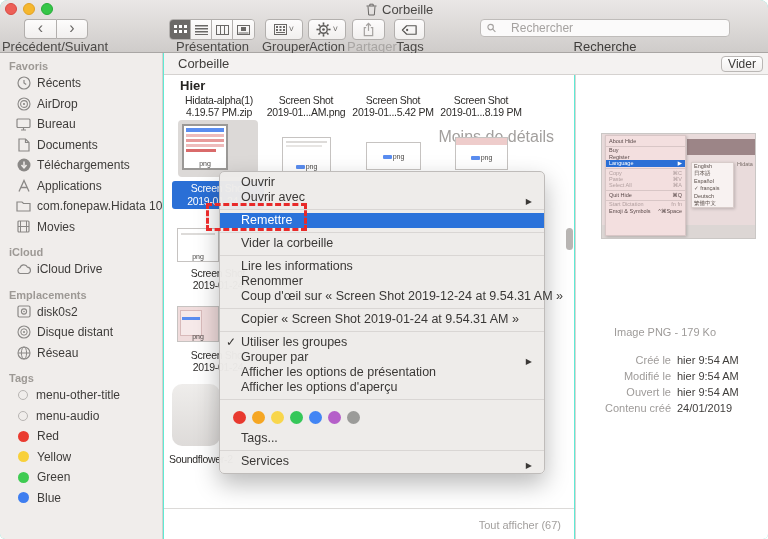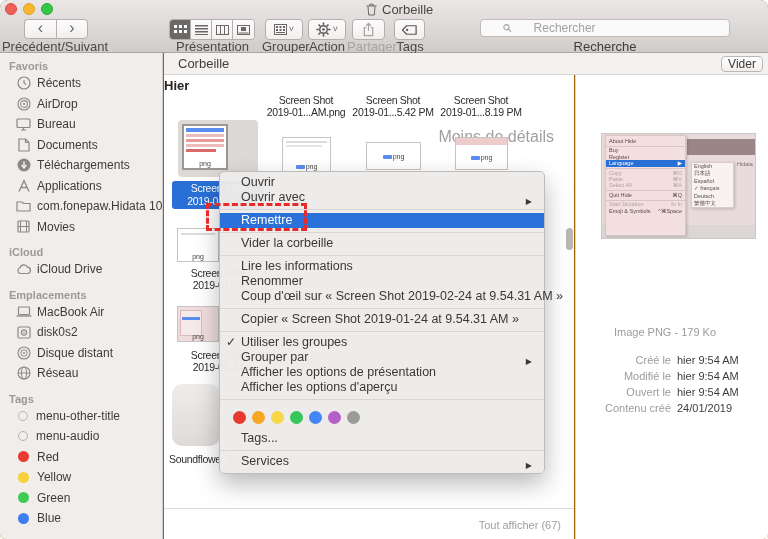--- a/index.html
+++ b/index.html
@@ -1,57 +1,57 @@
 <!DOCTYPE html>
 <html><head>
 <meta charset="utf-8">
 <style>
   html,body{margin:0;padding:0;}
   body{width:768px;height:539px;overflow:hidden;background:#fff;}
   *{box-sizing:border-box;}
-  .window{position:relative;width:768px;height:539px;font-family:"Liberation Sans",sans-serif;background:#a16207;border-radius:8px 8px 5px 5px;overflow:hidden;}
+  .window{position:relative;width:768px;height:539px;font-family:"Liberation Sans",sans-serif;background:#5eead4;border-radius:8px 8px 5px 5px;overflow:hidden;}
   
   .chrome{position:absolute;top:0;left:0;right:0;height:53px;background:linear-gradient(#eae7e6,#cfccca);border-bottom:1px solid #a9a6a4;}
   .tl{position:absolute;top:3px;width:12px;height:12px;border-radius:50%;}
   .tl.r{left:5px;background:#ed5f57;border:0.5px solid #d94a43;}
   .tl.y{left:23px;background:#f5b72e;border:0.5px solid #e0a126;}
   .tl.g{left:41px;background:#35c648;border:0.5px solid #27ab39;}
   .win-title{position:absolute;top:1px;left:366px;height:16px;display:flex;align-items:center;gap:5px;font-size:13px;color:#4a4846;}
   .tbtn-label{position:absolute;top:39px;font-size:13px;color:#4b4947;text-align:center;}
   .navgrp{position:absolute;left:24px;top:19px;display:flex;}
   .navb{width:32px;height:20px;border:1px solid #b2afad;background:linear-gradient(#fdfcfc,#f1efee);display:flex;align-items:center;justify-content:center;font-size:16px;color:#6a6866;}
   .navb span{margin-top:-3px;}
   .navb.first{border-radius:4px 0 0 4px;border-right:none;}
   .navb.second{border-radius:0 4px 4px 0;}
   .seg{position:absolute;left:169px;top:19px;height:21px;display:flex;border:1px solid #b2afad;border-radius:4px;overflow:hidden;}
   .seg .s{width:21px;display:flex;align-items:center;justify-content:center;border-right:1px solid #b2afad;background:linear-gradient(#fdfcfc,#f2f0ef);}
   .seg .s:last-child{border-right:none;}
   .seg .s.active{background:#6b6967;}
   .tbtn{position:absolute;top:19px;height:21px;border:1px solid #b2afad;border-radius:4px;background:linear-gradient(#fdfcfc,#f1efee);display:flex;align-items:center;justify-content:center;gap:2px;}
   .chev{font-size:9px;color:#6a6866;line-height:1;}
-  .searchf{position:absolute;left:480px;top:19px;width:250px;height:18px;border:1px solid #bfbcba;border-radius:4px;background:#fbfafa;display:flex;align-items:center;padding:0 22px;gap:20px;}
+  .searchf{position:absolute;left:480px;top:19px;width:250px;height:18px;border:1px solid #bfbcba;border-radius:4px;background:#fbfafa;display:flex;align-items:center;padding:0 6px;gap:13px;}
   .searchf input{border:none;outline:none;background:transparent;font-size:12px;color:#5a5856;width:100%;font-family:"Liberation Sans",sans-serif;}
   .searchf input::placeholder{color:#a5a2a0;}
   
   .sidebar{position:absolute;top:53px;left:0;width:163px;bottom:0;background:#f0edeb;border-right:1px solid #d2cfcd;padding-top:6px;overflow:hidden;}
   .sb-h{height:14px;line-height:14px;font-size:11px;font-weight:bold;color:#9d9995;padding-left:9px;}
   .sb-i{height:20.5px;display:flex;align-items:center;padding-left:15px;font-size:12px;color:#3e3c3a;gap:5px;}
   .sb-i .lbl{white-space:nowrap;overflow:hidden;}
   .sb-i .ic{width:17px;height:15px;display:flex;align-items:center;justify-content:center;flex:none;}
   .sb-gap{height:8px;}
   .dot{width:11px;height:11px;border-radius:50%;flex:none;margin:0 3px;}
   .dot.ring{background:transparent;border:1.5px solid #b7b4b2;width:10px;height:10px;}
   
   .chead{position:absolute;top:53px;left:164px;right:0;height:22px;background:#f4f2f1;border-bottom:1px solid #d5d2d0;}
   .chead .t{position:absolute;left:14px;top:0;line-height:21px;font-size:13px;color:#403e3c;}
   .vider{position:absolute;right:5px;top:3px;width:42px;height:16px;border:1px solid #bab7b5;border-radius:4px;background:linear-gradient(#fff,#f1efee);font-size:12px;color:#3c3a38;text-align:center;line-height:14px;}
   
   .files{position:absolute;top:75px;left:164px;width:410px;bottom:0;background:#fff;overflow:hidden;}
   .hier{position:absolute;top:0;left:0;right:0;height:20px;background:#fff;}
-  .hier .t{position:absolute;left:0;top:3px;font-size:13px;font-weight:bold;color:#262422;}
+  .hier .t{position:absolute;left:16px;top:3px;font-size:13px;font-weight:bold;color:#262422;}
   .hier .a{position:absolute;right:20px;top:5px;font-size:16px;color:#a29f9d;margin-top:48px;}
   .flabel{position:absolute;width:88px;text-align:center;font-size:10.5px;letter-spacing:-0.3px;line-height:12px;color:#2f2d2b;}
   .flabel span{display:block;white-space:nowrap;}
   .selbox{position:absolute;left:14px;top:45px;width:80px;height:57px;background:#dcd9d7;border-radius:4px;}
   .thumb{position:absolute;background:#fff;border:1px solid #c6c3c1;}
   .thumb .pngb{position:absolute;bottom:1px;left:0;right:0;text-align:center;font-size:7px;color:#4a4846;}
   .bluechip{display:inline-block;width:9px;height:4px;background:#5a8df0;border-radius:1px;vertical-align:middle;margin-right:1px;}
   .sellabel{position:absolute;left:8px;top:106px;width:92px;background:#2a6fd6;border-radius:3px;color:#fff;text-align:center;font-size:10.5px;letter-spacing:-0.3px;line-height:13px;padding:1px 0;}
   .footerbar{position:absolute;left:0;right:0;top:433px;border-top:1px solid #dcdad8;height:31px;background:#fff;}
   .footerbar .t{position:absolute;left:16px;top:8px;font-size:13px;font-weight:bold;color:#262422;}
@@ -313,29 +313,20 @@
             <path d="M4 9.5 A3 3 0 0 1 4 3.8 A4 4 0 0 1 11.5 3.2 A3.2 3.2 0 0 1 12 9.5 Z" fill="none" stroke="#8a8886" stroke-width="1.2"></path>
           </svg>
         </span>
         <span class="lbl">iCloud Drive</span>
       </div>
 
     <div class="sb-gap"></div>
     <div class="sb-h">Emplacements</div>
     <div class="sb-i">
         <span class="ic">
-          <svg width="16" height="11" viewBox="0 0 16 11">
-            <rect x="2.5" y="1" width="11" height="7.5" rx="0.8" fill="none" stroke="#8a8886" stroke-width="1.2"></rect>
-            <line x1="0.5" y1="10" x2="15.5" y2="10" stroke="#8a8886" stroke-width="1.3"></line>
-          </svg>
-        </span>
-        <span class="lbl">MacBook Air</span>
-      </div>
-    <div class="sb-i">
-        <span class="ic">
           <svg width="14" height="13" viewBox="0 0 14 13">
             <rect x="1" y="1" width="12" height="11" rx="1.5" fill="none" stroke="#8a8886" stroke-width="1.2"></rect>
             <circle cx="7" cy="6.5" r="2.6" fill="none" stroke="#8a8886" stroke-width="1.1"></circle>
             <circle cx="7" cy="6.5" r="0.8" fill="#8a8886"></circle>
           </svg>
         </span>
         <span class="lbl">disk0s2</span>
       </div>
     <div class="sb-i">
         <span class="ic">
@@ -390,20 +381,24 @@
     <div class="t">Corbeille</div>
     <div class="vider">Vider</div>
   </div>
 
   <div class="files">
     <div class="hier">
       <div class="t">Hier</div>
       <div class="a">Moins de détails</div>
     </div>
 
+    <div class="flabel" style="left:11px;top:19px;">
+        <span>Hidata-alpha(1)</span>
+        <span>4.19.57 PM.zip</span>
+      </div>
     <div class="flabel" style="left:98px;top:19px;">
         <span>Screen Shot</span>
         <span>2019-01...AM.png</span>
       </div>
     <div class="flabel" style="left:185px;top:19px;">
         <span>Screen Shot</span>
         <span>2019-01...5.42 PM</span>
       </div>
     <div class="flabel" style="left:273px;top:19px;">
         <span>Screen Shot</span>
@@ -547,21 +542,21 @@
   <div class="cmenu">
     <div class="mi"><span>Ouvrir</span></div>
     <div class="mi"><span>Ouvrir avec</span><span class="sub">▶</span></div>
     <div class="msep"></div>
     <div class="mi hl"><span>Remettre</span></div>
     <div class="msep"></div>
     <div class="mi"><span>Vider la corbeille</span></div>
     <div class="msep"></div>
     <div class="mi"><span>Lire les informations</span></div>
     <div class="mi"><span>Renommer</span></div>
-    <div class="mi"><span>Coup d'œil sur « Screen Shot 2019-02-24 at 9.54.31 AM »</span></div>
+    <div class="mi"><span>Coup d'œil sur « Screen Shot 2019-12-24 at 9.54.31 AM »</span></div>
     <div class="msep"></div>
     <div class="mi"><span>Copier « Screen Shot 2019-01-24 at 9.54.31 AM »</span></div>
     <div class="msep"></div>
     <div class="mi"><span class="check">✓</span><span>Utiliser les groupes</span></div>
     <div class="mi"><span>Grouper par</span><span class="sub">▶</span></div>
     <div class="mi"><span>Afficher les options de présentation</span></div>
     <div class="mi"><span>Afficher les options d'aperçu</span></div>
     <div class="msep"></div>
     <div class="mdots">
       <span class="d" style="background: rgb(232, 57, 47);"></span>

